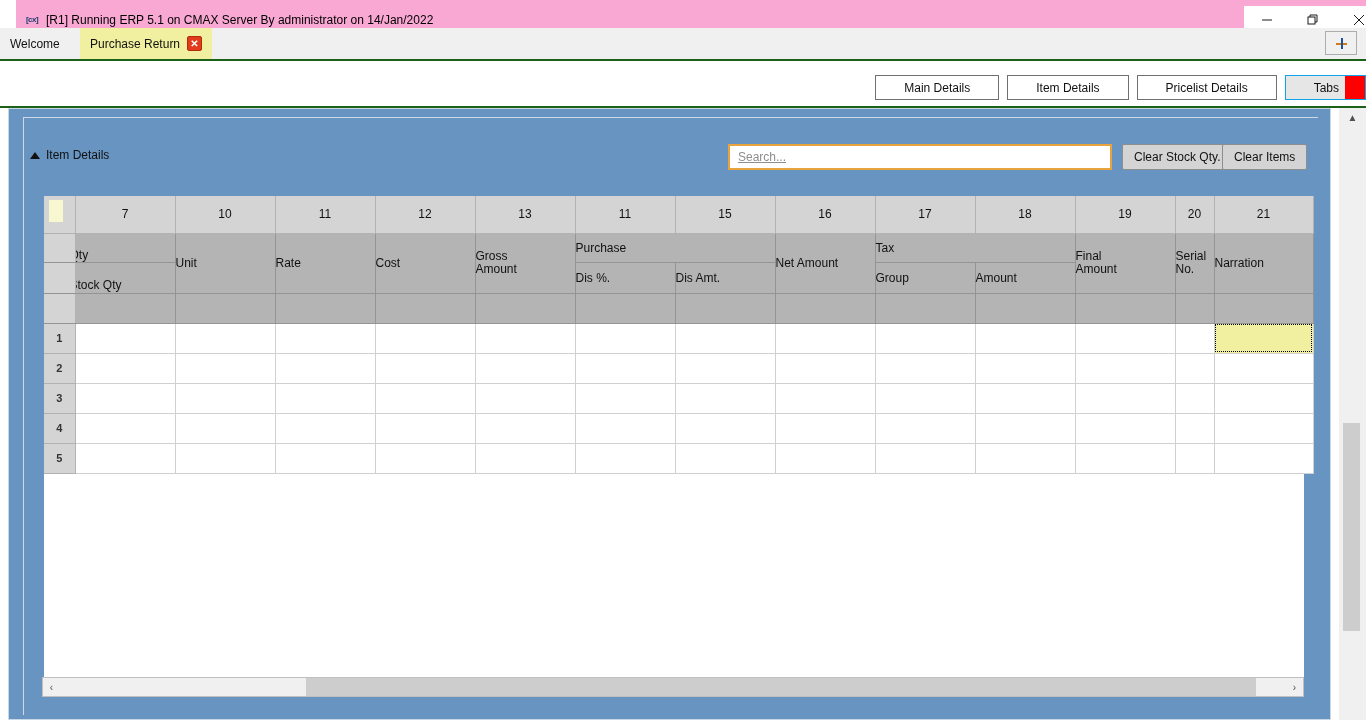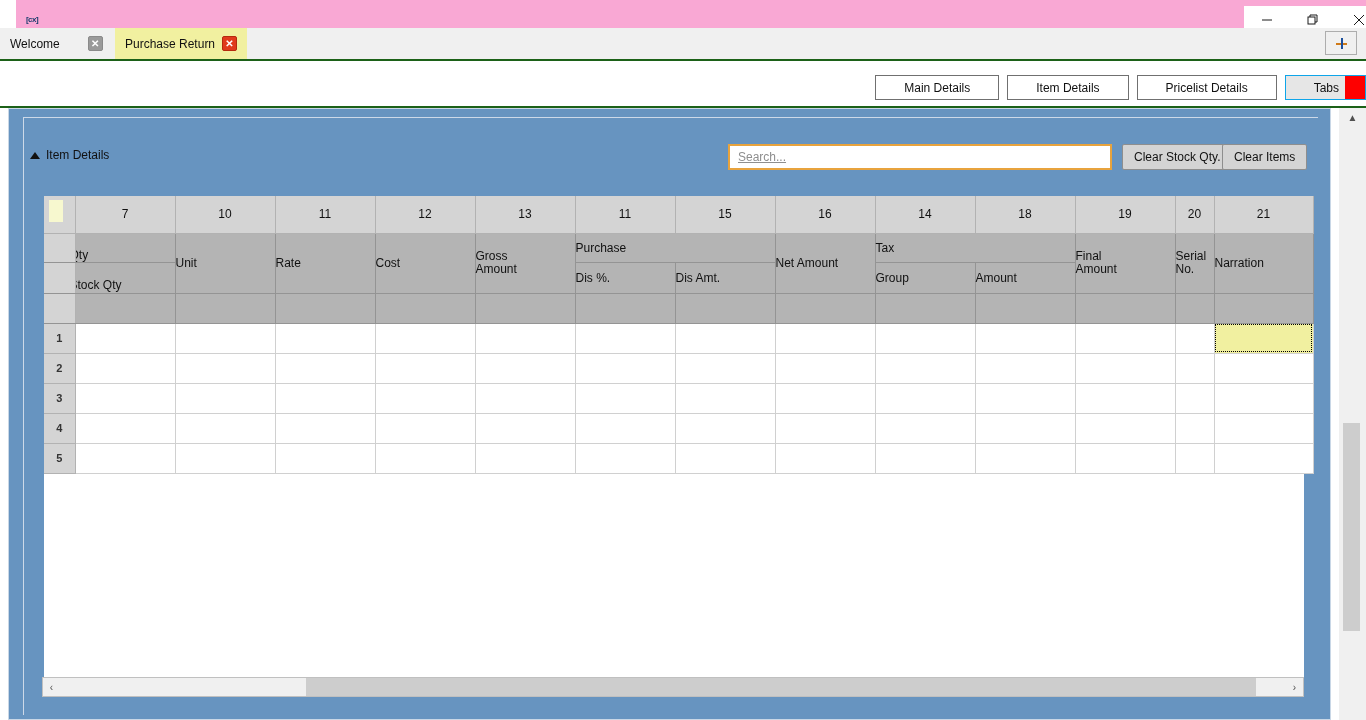--- a/index.html
+++ b/index.html
@@ -40,21 +40,21 @@
     background: #f0f0f0;
     border-bottom: 2px solid #1c6118;
   }
   .tab {
     position: absolute; top: 0; height: 31px;
     display: flex; align-items: center; gap: 7px;
     padding: 0 10px; font-size: 12px; color: #111;
     white-space: nowrap;
   }
   .tab-welcome { left: 0; background: #f0f0f0; gap: 28px; }
-  .tab-purchase { left: 80px; background: #f1f0a0; margin-left: 35px; }
+  .tab-purchase { left: 80px; background: #f1f0a0; }
   .tab-close {
     width: 15px; height: 15px; border-radius: 2px;
     display: flex; align-items: center; justify-content: center;
     font-size: 10px; font-weight: bold; color: #ffffff;
     line-height: 1;
   }
   .tab-close.grey { background: #9a9a9a; border: 1px solid #8a8a8a; }
   .tab-close.red  { background: #e03b1b; border: 1px solid #b52a0e; }
   .tab-add {
     position: absolute; right: 9px; top: 3px;
@@ -231,20 +231,21 @@
   .vs-thumb {
     position: absolute; left: 4px; top: 315px;
     width: 17px; height: 208px; background: #cdcdcd;
   }
 </style>
 </head>
 <body>
 
 <div class="titlebar">
   <div class="titlebar-icon">[cx]</div>
+  <div class="titlebar-text">[R1] Running ERP 5.1 on CMAX Server By administrator on 14/Jan/2022</div>
   <div class="winbtns">
     <div class="winbtn">
       <svg width="12" height="12" viewBox="0 0 12 12">
           <line x1="1" y1="6" x2="11" y2="6" stroke="#1a1a1a" stroke-width="1"></line>
         </svg>
     </div>
     <div class="winbtn">
       <svg width="12" height="12" viewBox="0 0 12 12">
         <rect x="1" y="3" width="7" height="7" fill="none" stroke="#1a1a1a" stroke-width="1"></rect>
         <polyline points="3,3 3,1 10,1 10,8 8,8" fill="none" stroke="#1a1a1a" stroke-width="1"></polyline>
@@ -329,21 +330,21 @@
             <span class="corner-yellow"></span>
           </td>
       <td>7</td>
       <td>10</td>
       <td>11</td>
       <td>12</td>
       <td>13</td>
       <td>11</td>
       <td>15</td>
       <td>16</td>
-      <td>14</td>
+      <td>17</td>
       <td>18</td>
       <td>19</td>
       <td>20</td>
       <td>21</td>
     </tr>
 
     <tr class="hrow-a">
       <td class="rowhdr"></td>
       <td class="clipleft">
             <span>Qty</span>

